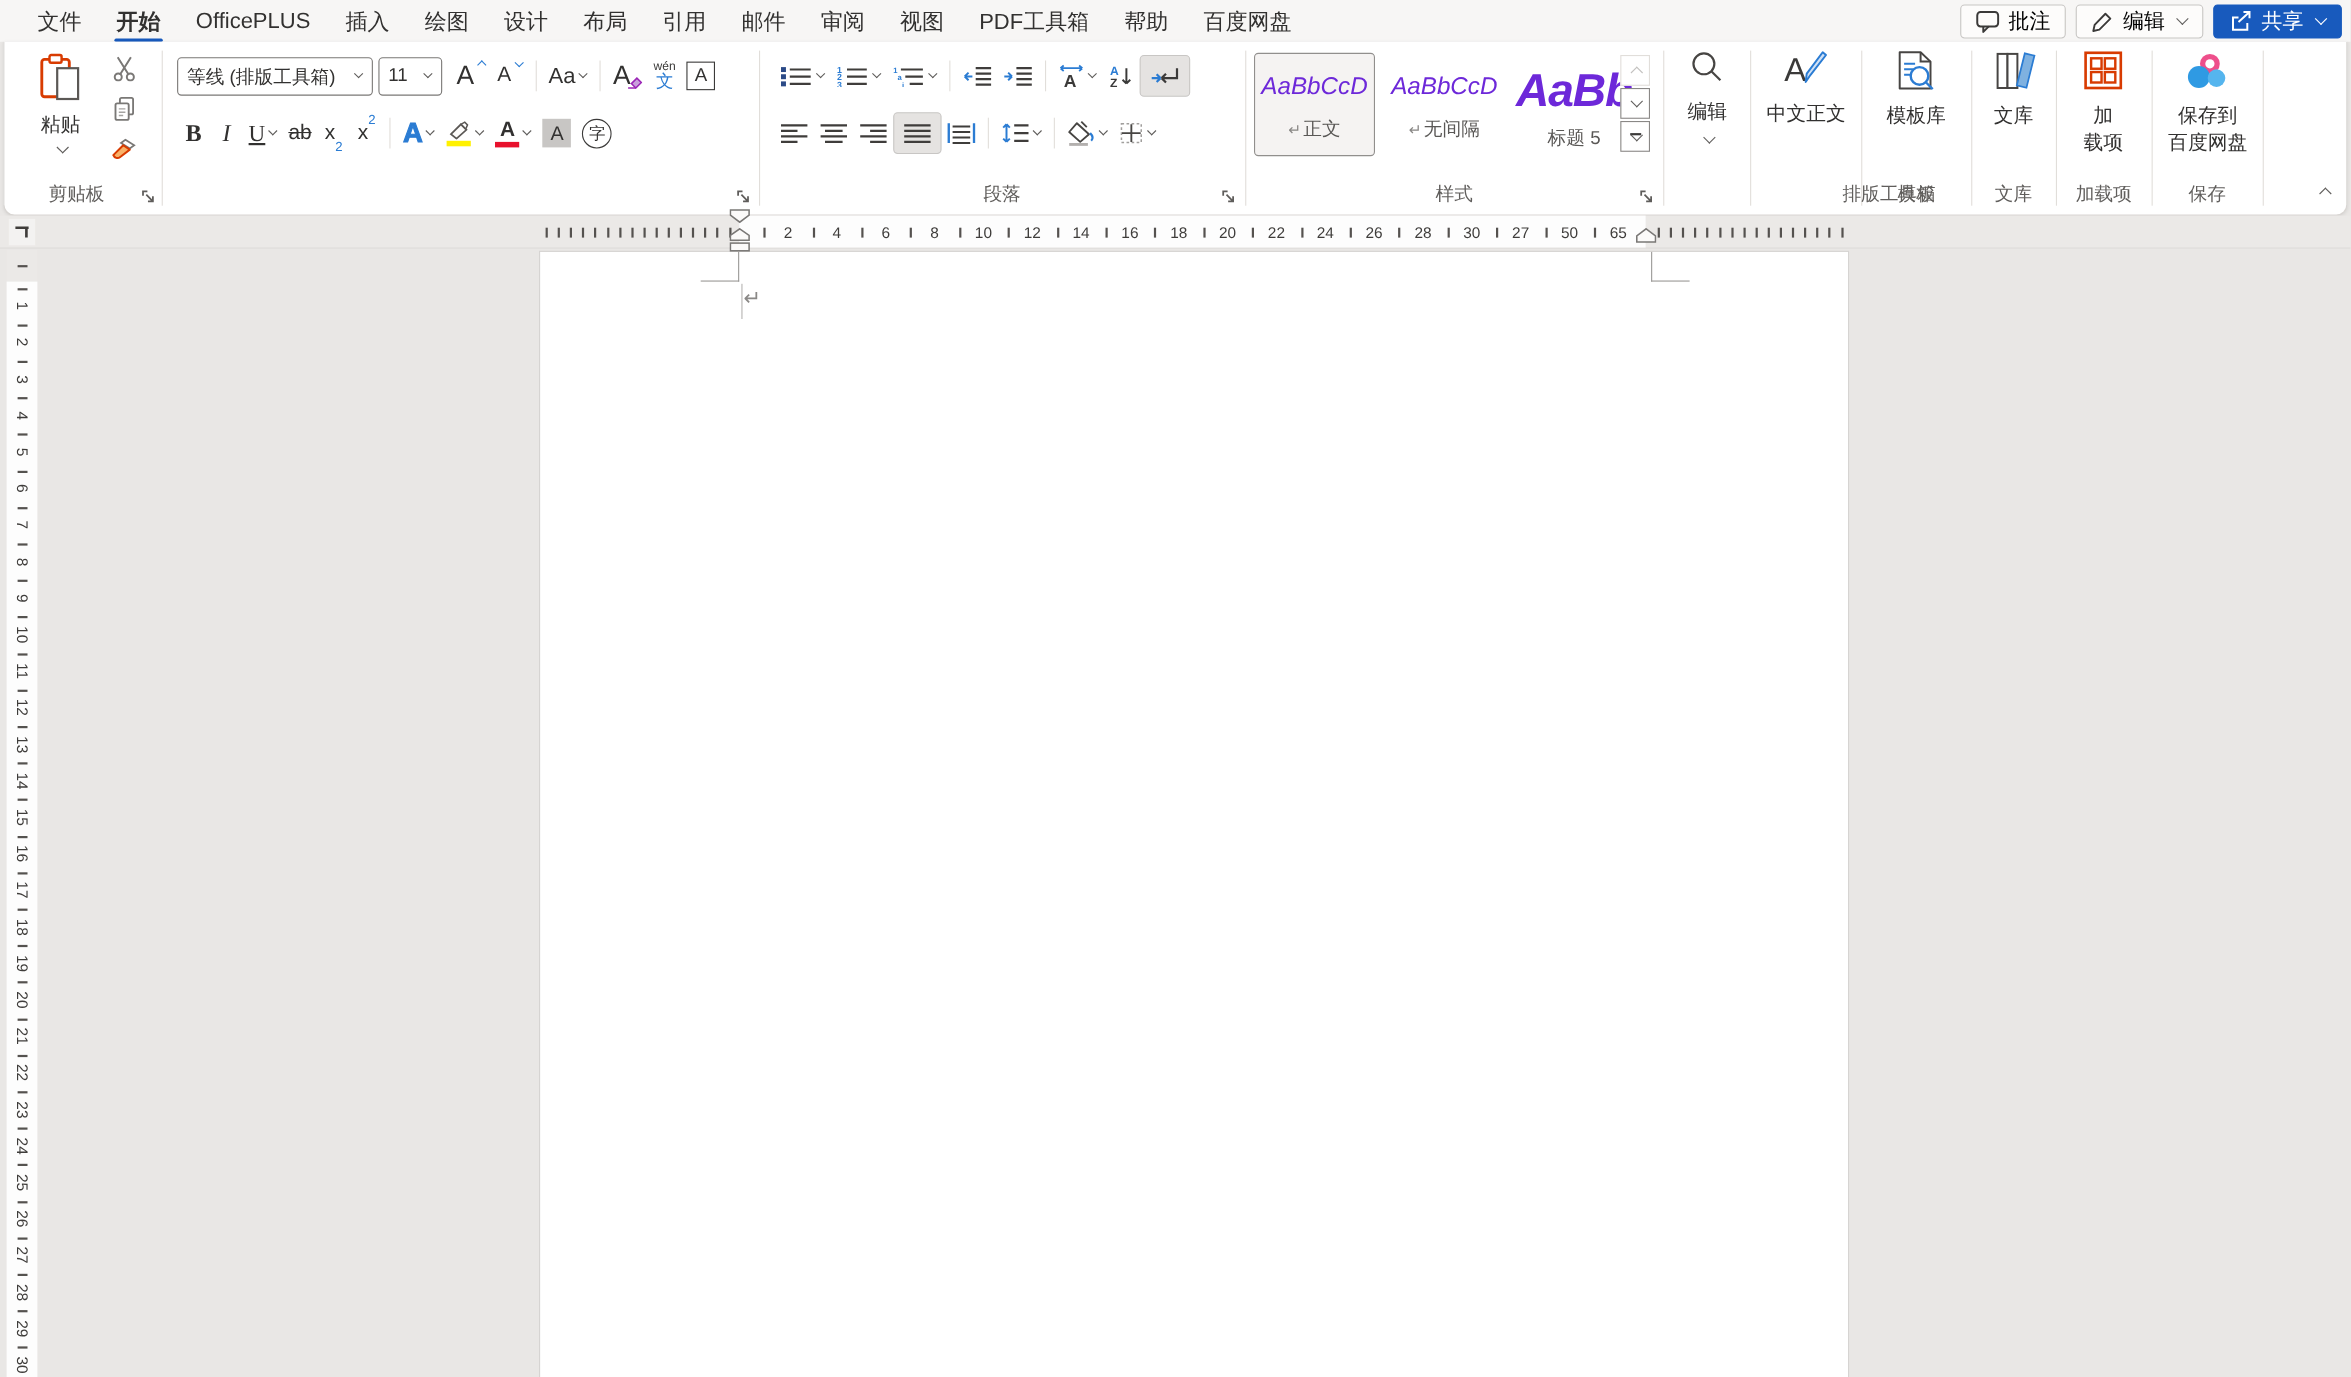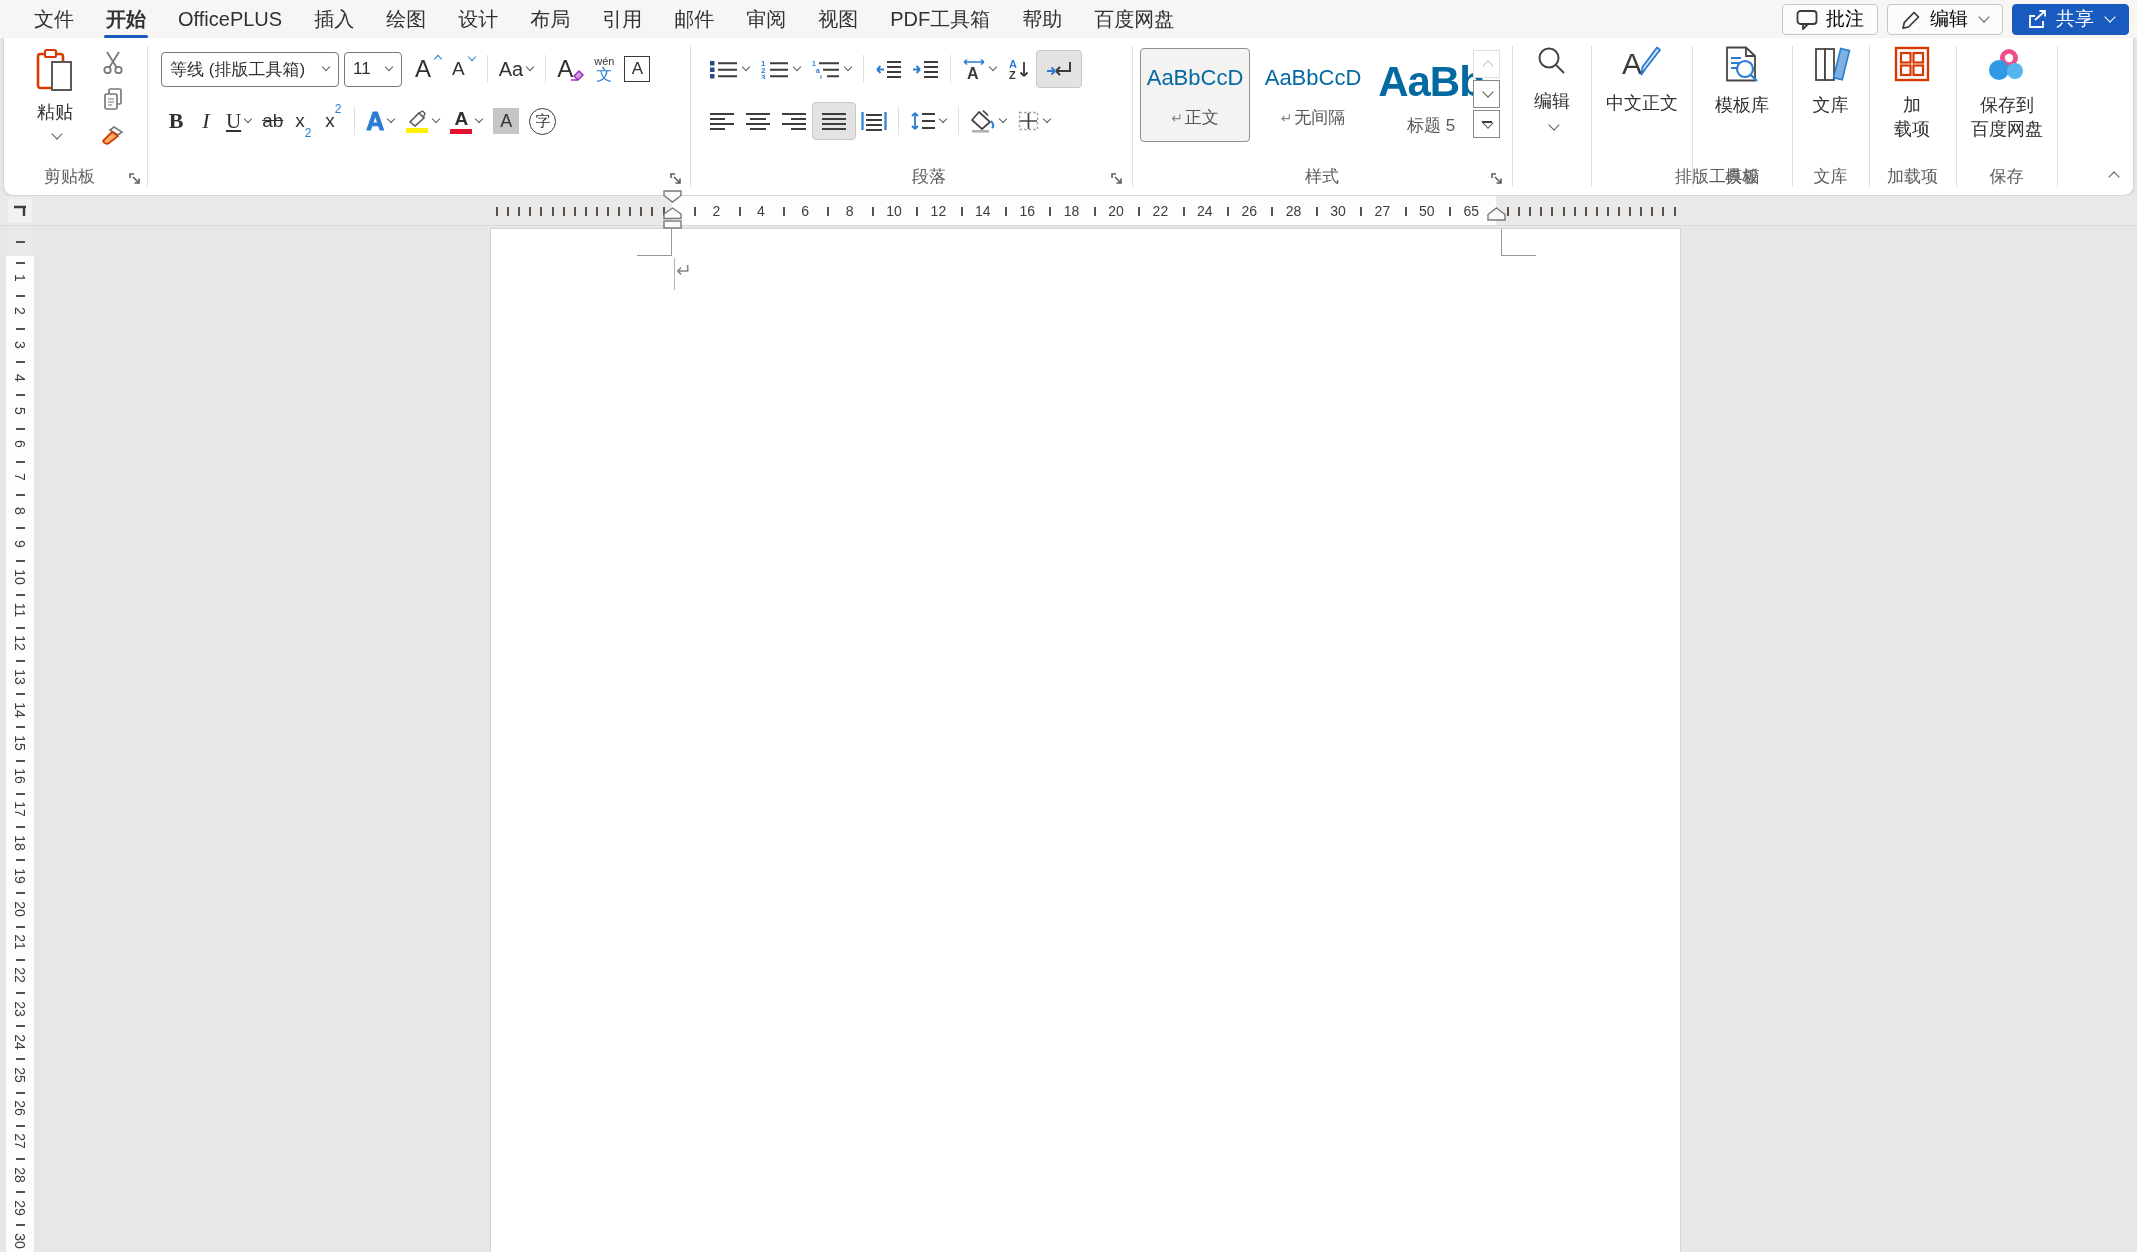--- a/index.html
+++ b/index.html
@@ -67,21 +67,21 @@
   .cbar { width:22px; height:5px; }
 
   
   .prow1 { position:absolute; left:700px; top:12px; display:flex; align-items:center; height:38px; }
   .prow2 { position:absolute; left:700px; top:62px; display:flex; align-items:center; height:42px; }
 
   
   #styles-cards { position:absolute; left:1136px; top:10px; display:flex; gap:8px; }
   .style-card { width:110px; height:94px; border:1.5px solid transparent; border-radius:4px; text-align:center; padding-top:16px; cursor:pointer; overflow:hidden; }
   .style-card.selected { background:#f5f3f2; border-color:#918f8d; }
-  .style-card .preview { font-size:22px; color:#0369a1; white-space:nowrap; }
+  .style-card .preview { font-size:22px; color:#6d28d9; white-space:nowrap;font-style:italic; }
   .style-card .preview.big { font-size:42px; font-weight:600; line-height:.8; letter-spacing:-1px; }
   .style-card .sname { margin-top:15px; font-size:17px; color:#5a5856; white-space:nowrap; }
   .style-card .mark { color:#8a8886; font-size:14px; margin-right:2px; }
   .sbtns { position:absolute; left:1469px; top:12px; display:flex; flex-direction:column; gap:2px; }
   .sbtn { width:27px; height:28px; background:#fff; border:1px solid #8a8886; display:flex; align-items:center; justify-content:center; cursor:pointer; flex-direction:column; }
   .sbtn.dim { border-color:#e1deda; }
   .sbtn .dash { width:10px; height:2px; background:#3b3a39; margin-bottom:2px; }
 
   
   .bigbtn { position:absolute; top:8px; text-align:center; cursor:pointer; font-size:18px; color:#323130; }
@@ -422,21 +422,21 @@
       <span class="chev small"></span>
     </span>
     <span class="fbtn">
       <svg width="23" height="22" viewBox="0 0 23 22">
           <rect x="2.5" y="2.5" width="18" height="17" fill="none" stroke="#a19f9d" stroke-width="1.4" stroke-dasharray="2.4,2.2"></rect>
           <path d="M11.5,3 V19 M3,11 H20" stroke="#474543" stroke-width="1.7"></path>
         </svg>
       <span class="chev small"></span>
     </span>
   </div>
-  <div class="glabel" style="left:704px;width:442px">段落</div>
+  <div class="glabel" style="left:686px;width:442px">段落</div>
   <div class="launcher" style="left:1104px">
     <svg width="18" height="18" viewBox="0 0 18 18">
         <path d="M4,8 V4 H8" fill="none" stroke="#5f5d5b" stroke-width="1.6"></path>
         <path d="M7,7 l6,6 M13,8.5 V13 H8.5" fill="none" stroke="#5f5d5b" stroke-width="1.6"></path>
       </svg>
   </div>
 
   <div id="styles-cards">
       <div class="style-card selected">
         <div class="preview">AaBbCcD</div>

